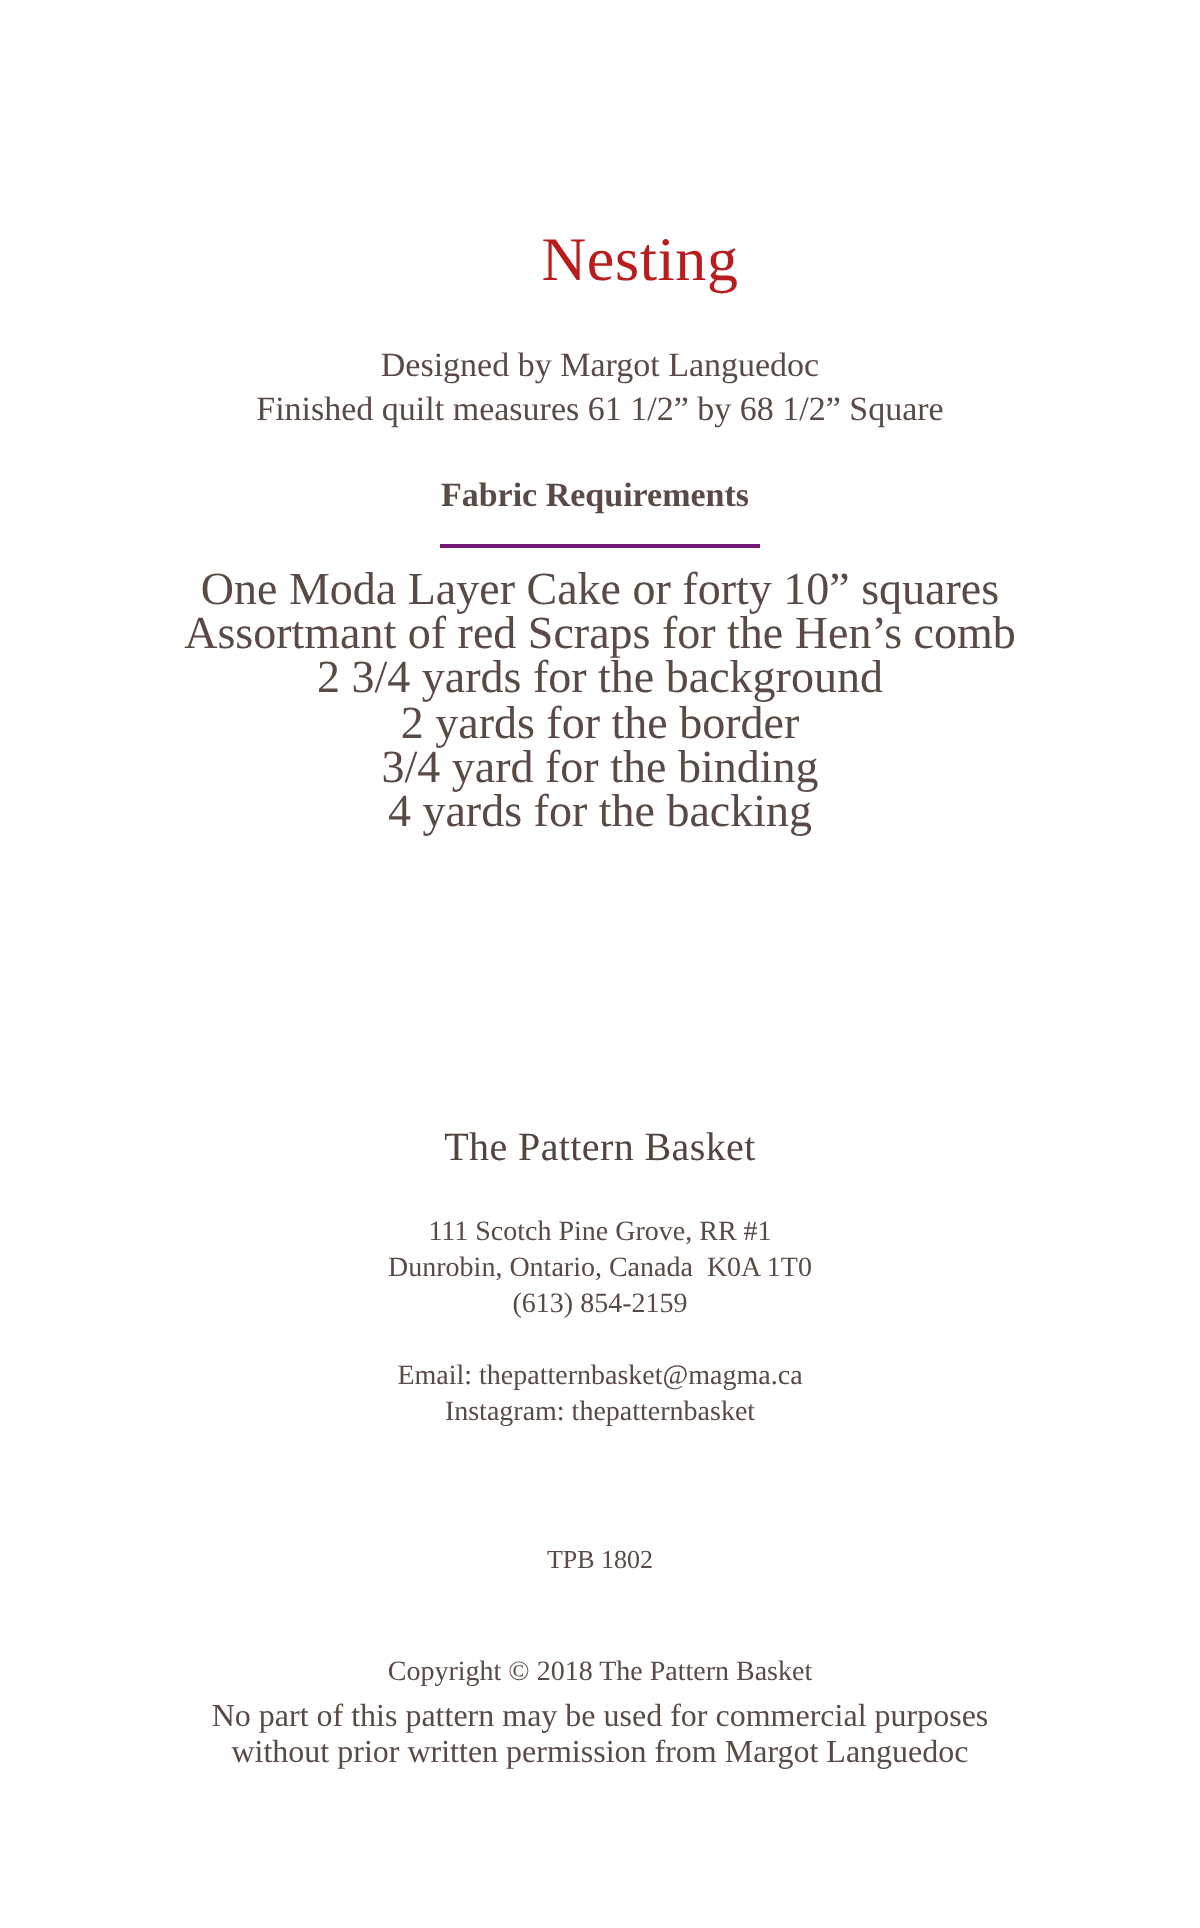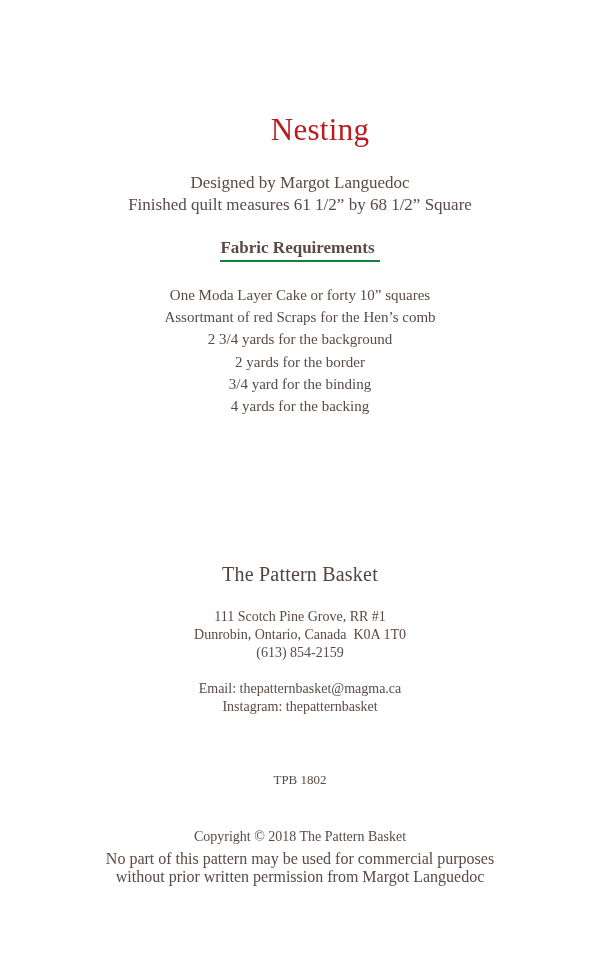--- a/index.html
+++ b/index.html
@@ -1,22 +1,22 @@
 <!DOCTYPE html>
 <html><head>
 <meta charset="utf-8">
 <style>
   html, body { margin: 0; padding: 0; background: #ffffff; }
   body { width: 600px; height: 964px; position: relative; overflow: hidden; color: #5a4a45; font-family: "DejaVu Serif", serif; }
   .abs { position: absolute; left: 0; width: 600px; text-align: center; }
   .title { top: 112px; font-size: 31px; color: #b91c1c; font-family: "Liberation Serif", serif; letter-spacing: 0.3px; padding-left: 20px; }
   .designer { top: 172px; font-size: 17px; line-height: 22px; font-family: "Liberation Serif", serif; }
   .section { top: 238px; font-size: 17px; font-weight: bold; font-family: "Liberation Serif", serif; }
-  .section span { border-bottom: 2px solid #15803d; padding-bottom: 3px; padding-right: 5px; font-family: Liberation Serif, serif; }
-  .reqs { top: 284px; font-size: 15px; line-height: 22.2px; font-family: "Liberation Serif", serif; text-align: center; }
+  .section span { border-bottom: 2px solid #701a75; padding-bottom: 15px; padding-right: 5px; font-family: Liberation Serif, serif; }
+  .reqs { top: 284px; font-size: 23px; line-height: 22.2px; font-family: "Liberation Serif", serif; text-align: center; }
   .reqs div { white-space: nowrap; }
   .company { top: 563px; font-size: 20px; color: #54443f; font-family: "Liberation Serif", serif; letter-spacing: 0.2px; }
   .address { top: 608px; font-size: 14px; line-height: 18px; font-family: "Liberation Serif", serif; }
   .contact { top: 680px; font-size: 14px; line-height: 18px; font-family: "Liberation Serif", serif; }
   .code { top: 772px; font-size: 13px; font-family: "Liberation Serif", serif; }
   .copyright { top: 829px; font-size: 14px; font-family: "Liberation Serif", serif; }
   .notice { top: 850px; font-size: 16px; line-height: 18px; font-family: "Liberation Serif", serif; }
 </style>
 </head>
 <body>

